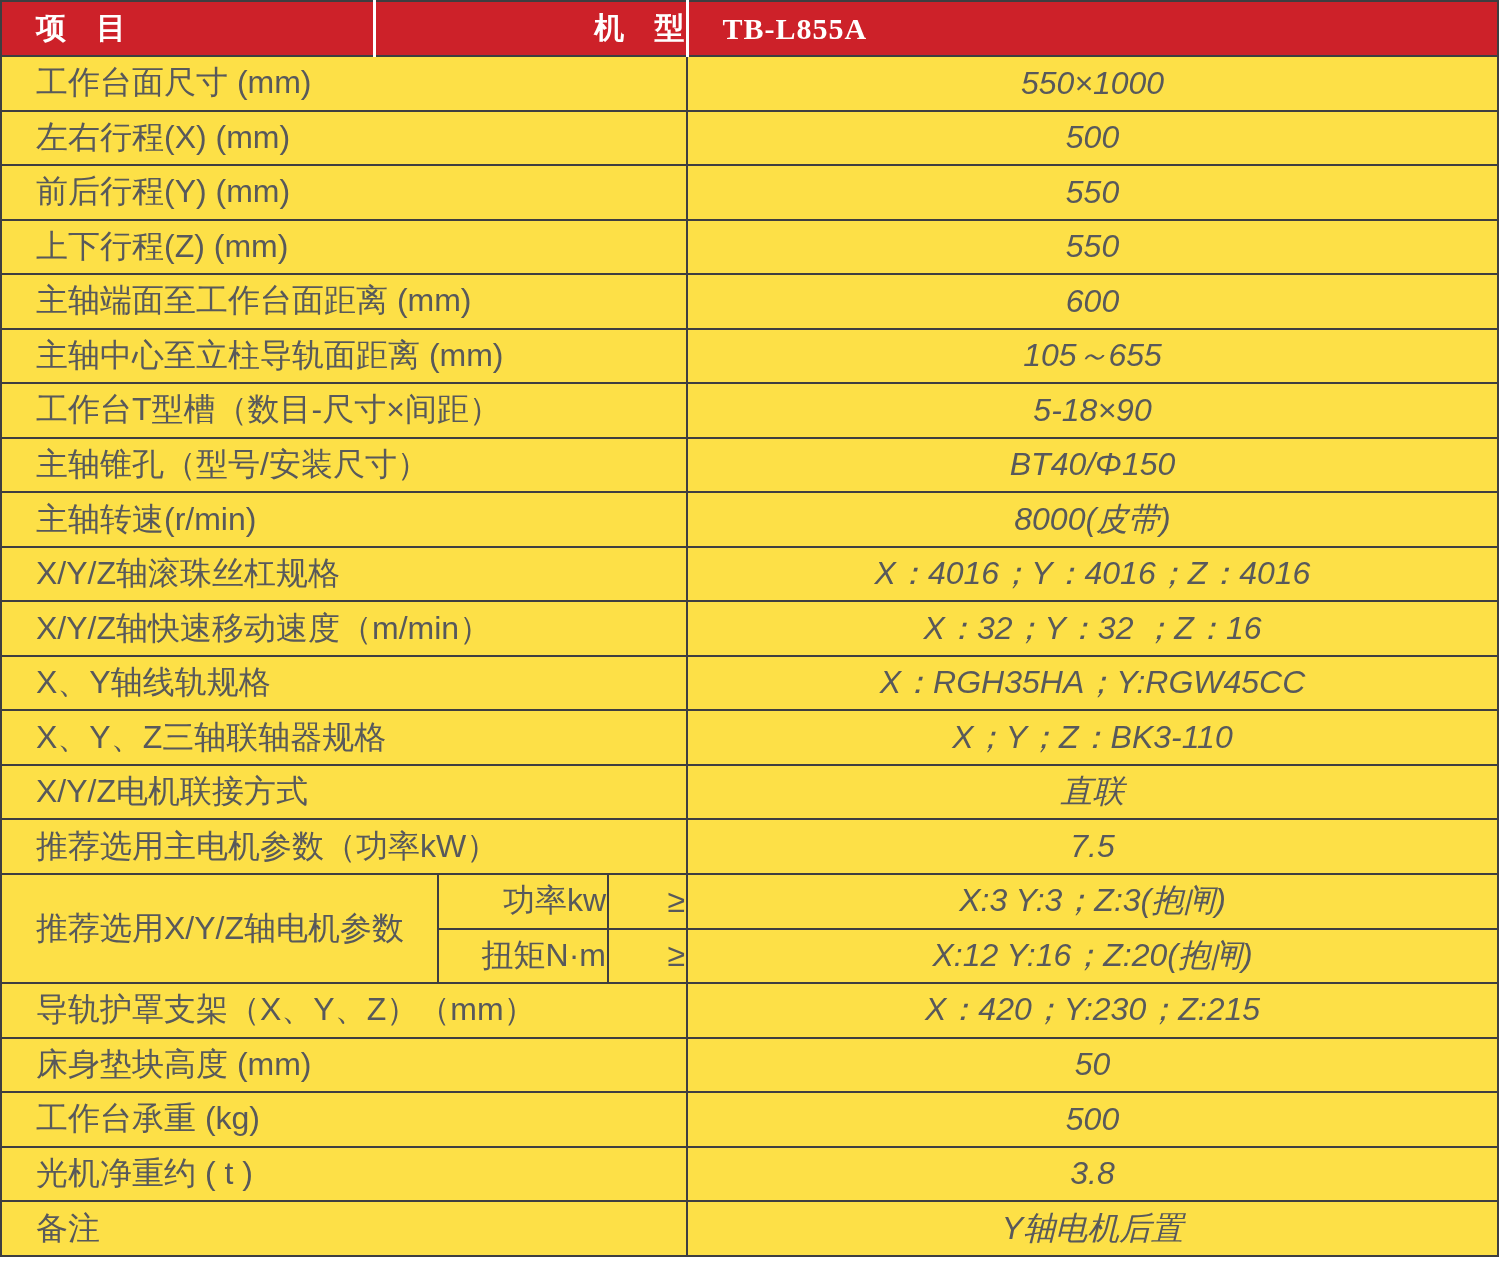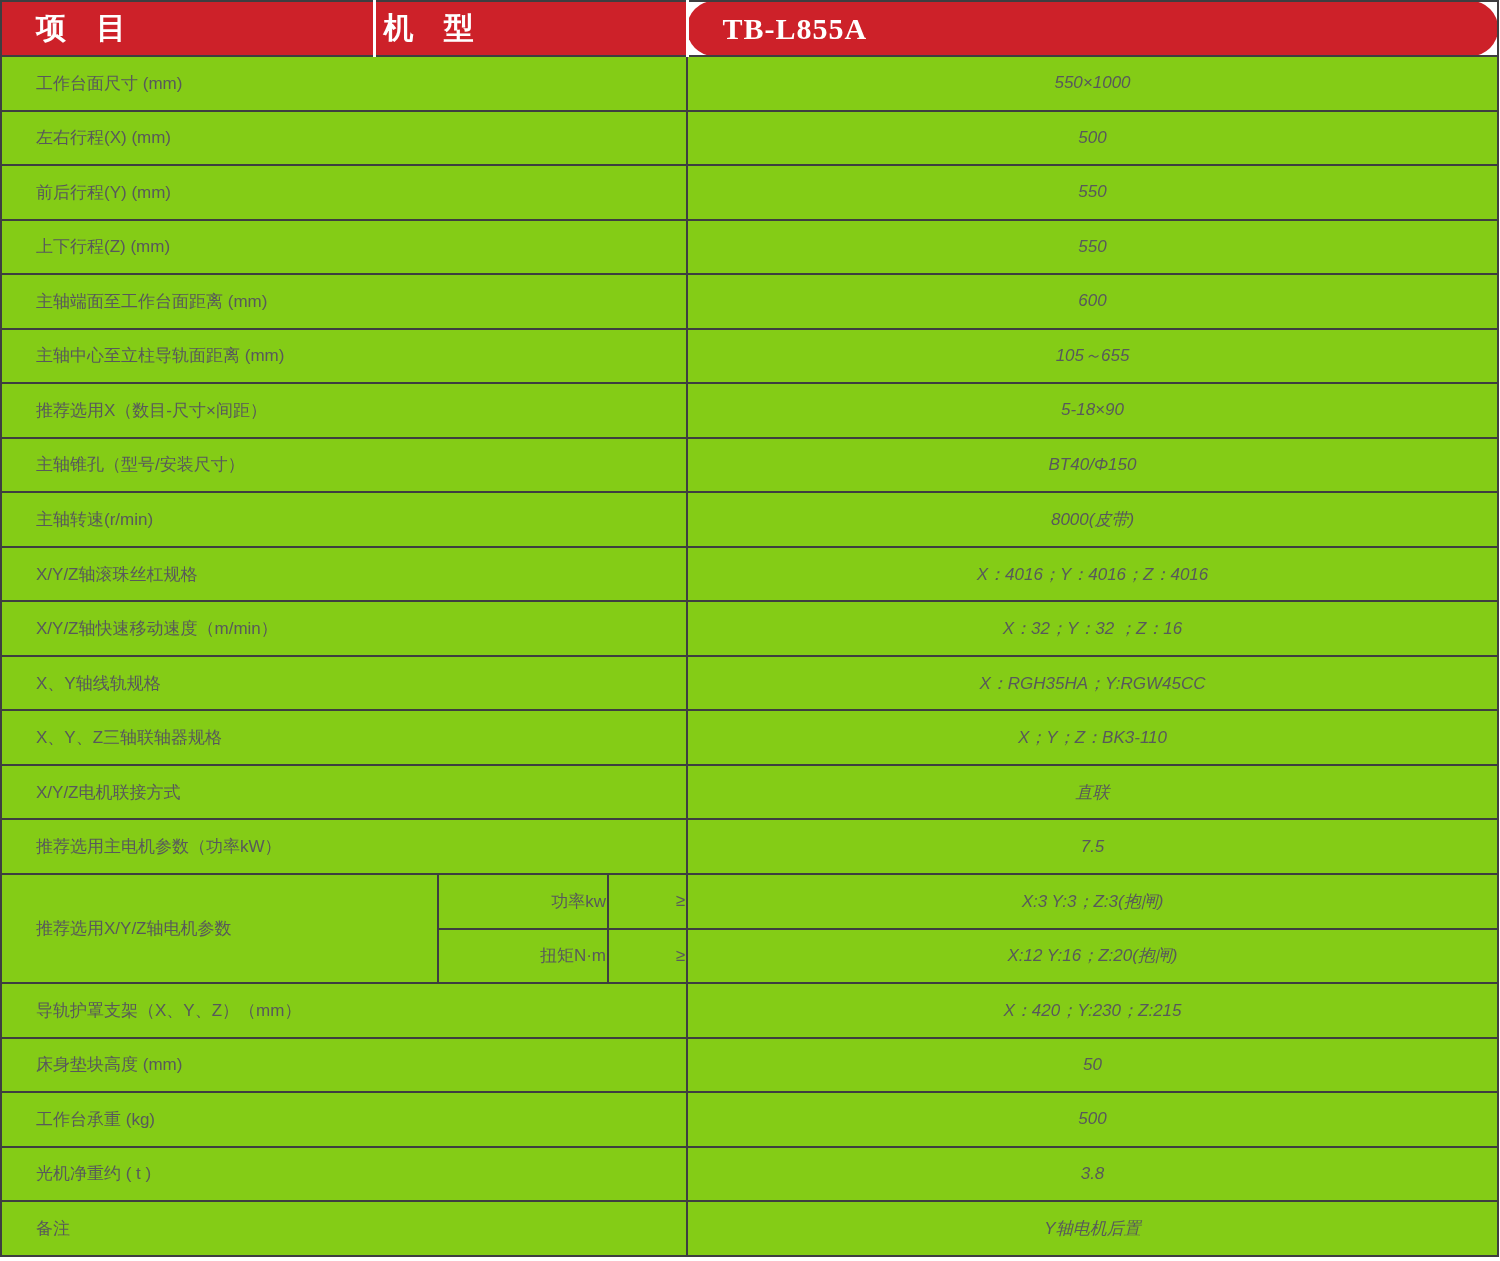--- a/index.html
+++ b/index.html
@@ -19,25 +19,25 @@
   table.spec {
     border-collapse: collapse;
     table-layout: fixed;
     width: 1497px;
     height: 1257px;
     margin: 0;
   }
   table.spec td {
     border: 2px solid #3E3E40;
     color: #58595B;
-    font-size: 17px;
+    font-size: 32px;
     vertical-align: middle;
     white-space: nowrap;
     overflow: hidden;
-    background: #84cc16;
+    background: #fde047;
   }
   td.label {
     text-align: left;
     padding-left: 34px;
   }
   td.value {
     text-align: center;
     font-style: italic;
   }
   td.sub {
@@ -46,37 +46,36 @@
   tr.head td {
     background: #CD2129;
     color: #ffffff;
     font-weight: bold;
     font-size: 30px;
     height: 51px;
     text-align: left;
     padding-left: 34px;
   }
   tr.head td.hd-center {
-    text-align: left;
+    text-align: right;
     padding-left: 8px;
   }
   tr.head td.divider {
     border-left: 3px solid #ffffff;
   }
   tr.head td .cjk-spread {
     word-spacing: 22px;
   }
   td.model-name {
     font-family: "Liberation Serif", "DejaVu Serif", serif;
     font-size: 34px;
     letter-spacing: 1px;
     font-weight: bold;
     text-align: center;
     padding-left: 0;
-    border-radius: 27px;
   }
 </style>
 </head>
 <body>
 
 <div class="wrap">
 <table class="spec">
   <colgroup>
     <col style="width:373px">
     <col style="width:64px">
@@ -110,21 +109,21 @@
   </tr>
   <tr>
     <td colspan="4" class="label">主轴端面至工作台面距离 (mm)</td>
     <td class="value">600</td>
   </tr>
   <tr>
     <td colspan="4" class="label">主轴中心至立柱导轨面距离 (mm)</td>
     <td class="value">105～655</td>
   </tr>
   <tr>
-    <td colspan="4" class="label">推荐选用X（数目-尺寸×间距）</td>
+    <td colspan="4" class="label">工作台T型槽（数目-尺寸×间距）</td>
     <td class="value">5-18×90</td>
   </tr>
   <tr>
     <td colspan="4" class="label">主轴锥孔（型号/安装尺寸）</td>
     <td class="value">BT40/Φ150</td>
   </tr>
   <tr>
     <td colspan="4" class="label">主轴转速(r/min)</td>
     <td class="value">8000(皮带)</td>
   </tr>

